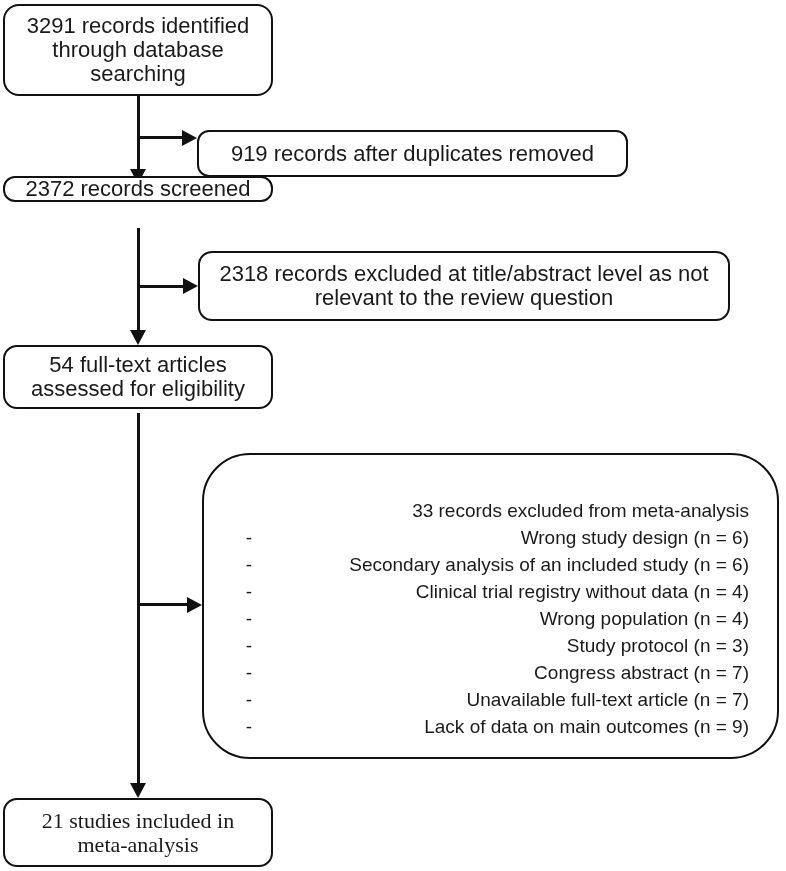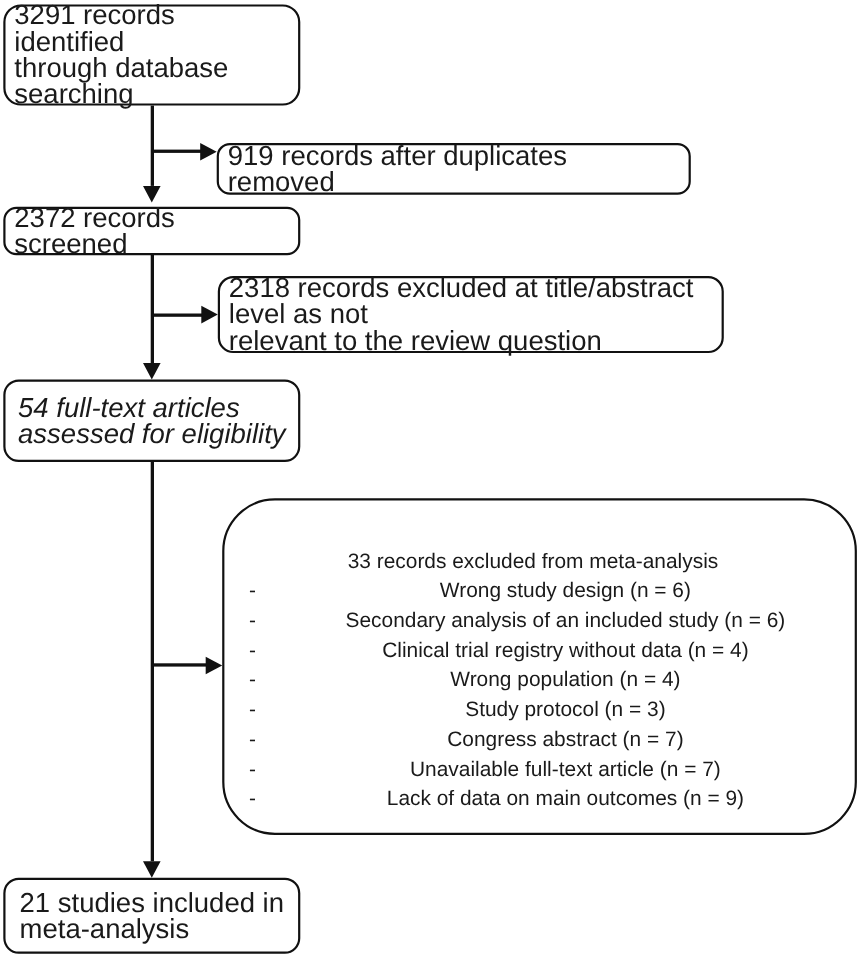--- a/index.html
+++ b/index.html
@@ -15,39 +15,39 @@
     background: var(--background, #ffffff);
     overflow: hidden;
   }
   .box {
     position: absolute;
     border: 2.5px solid var(--line, #111111);
     background: var(--background, #ffffff);
     display: flex;
     align-items: center;
     justify-content: center;
-    text-align: left;
-    font-size: 25px;
+    text-align: center;
+    font-size: 22px;
     line-height: 24px;
     white-space: pre-line;
     padding: 4px 8px;
   }
   .box-identified   { left: 3px;   top: 4px;   width: 270px; height: 92px;  border-radius: 16px; }
   .box-duplicates   { left: 197px; top: 130px; width: 431px; height: 47px;  border-radius: 12px; }
-  .box-screened     { left: 3px;   top: 188px; width: 270px; height: 44px;  border-radius: 12px; }
-  .box-excluded-ta  { left: 198px; top: 251px; width: 460px; height: 70px;  border-radius: 14px; }
-  .box-fulltext     { left: 3px;   top: 345px; width: 270px; height: 75px;  border-radius: 14px; font-style: italic; }
-  .box-included     { left: 3px;   top: 798px; width: 270px; height: 69px;  border-radius: 14px; }
+  .box-screened     { left: 3px;   top: 176px; width: 270px; height: 26px;  border-radius: 12px; }
+  .box-excluded-ta  { left: 198px; top: 251px; width: 532px; height: 70px;  border-radius: 14px; }
+  .box-fulltext     { left: 3px;   top: 345px; width: 270px; height: 64px;  border-radius: 14px; }
+  .box-included     { left: 3px;   top: 798px; width: 270px; height: 69px;  border-radius: 14px; font-family: Liberation Serif, serif; }
   .box-excluded-meta {
     left: 202px; top: 453px; width: 577px; height: 306px;
     border-radius: 48px;
     display: block;
-    text-align: center;
+    text-align: right;
     white-space: normal;
-    padding: 42px 28px 0 16px;
+    padding: 42px 28px 0 29px;
     font-size: 19px;
     line-height: 27px;
   }
   .excl-title { margin-bottom: 0; }
   .excl-item { display: flex; }
   .excl-item .dash { width: 19px; flex: none; }
   .excl-item .item-text { flex: 1; margin-left: 40px; }
   .vline, .hline { position: absolute; background: var(--line, #111111); }
   .vline { width: 3px; left: 137px; }
   .hline { height: 3px; }

